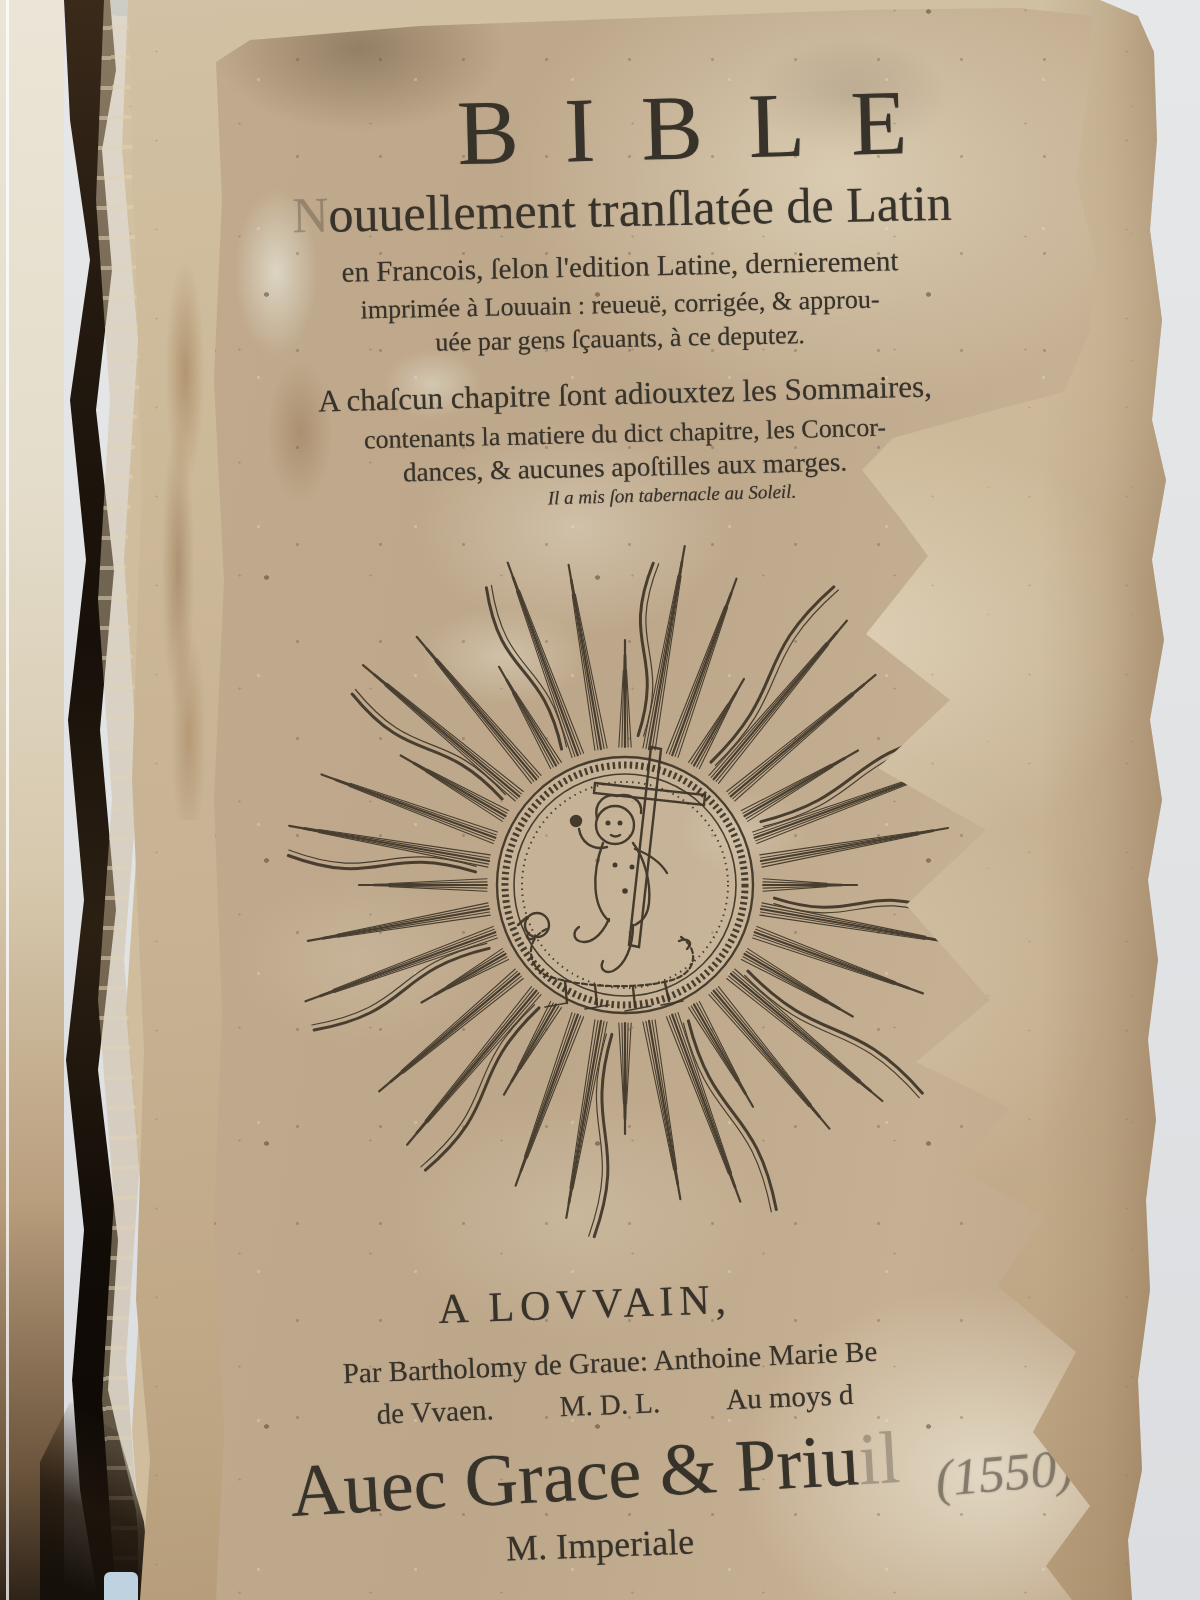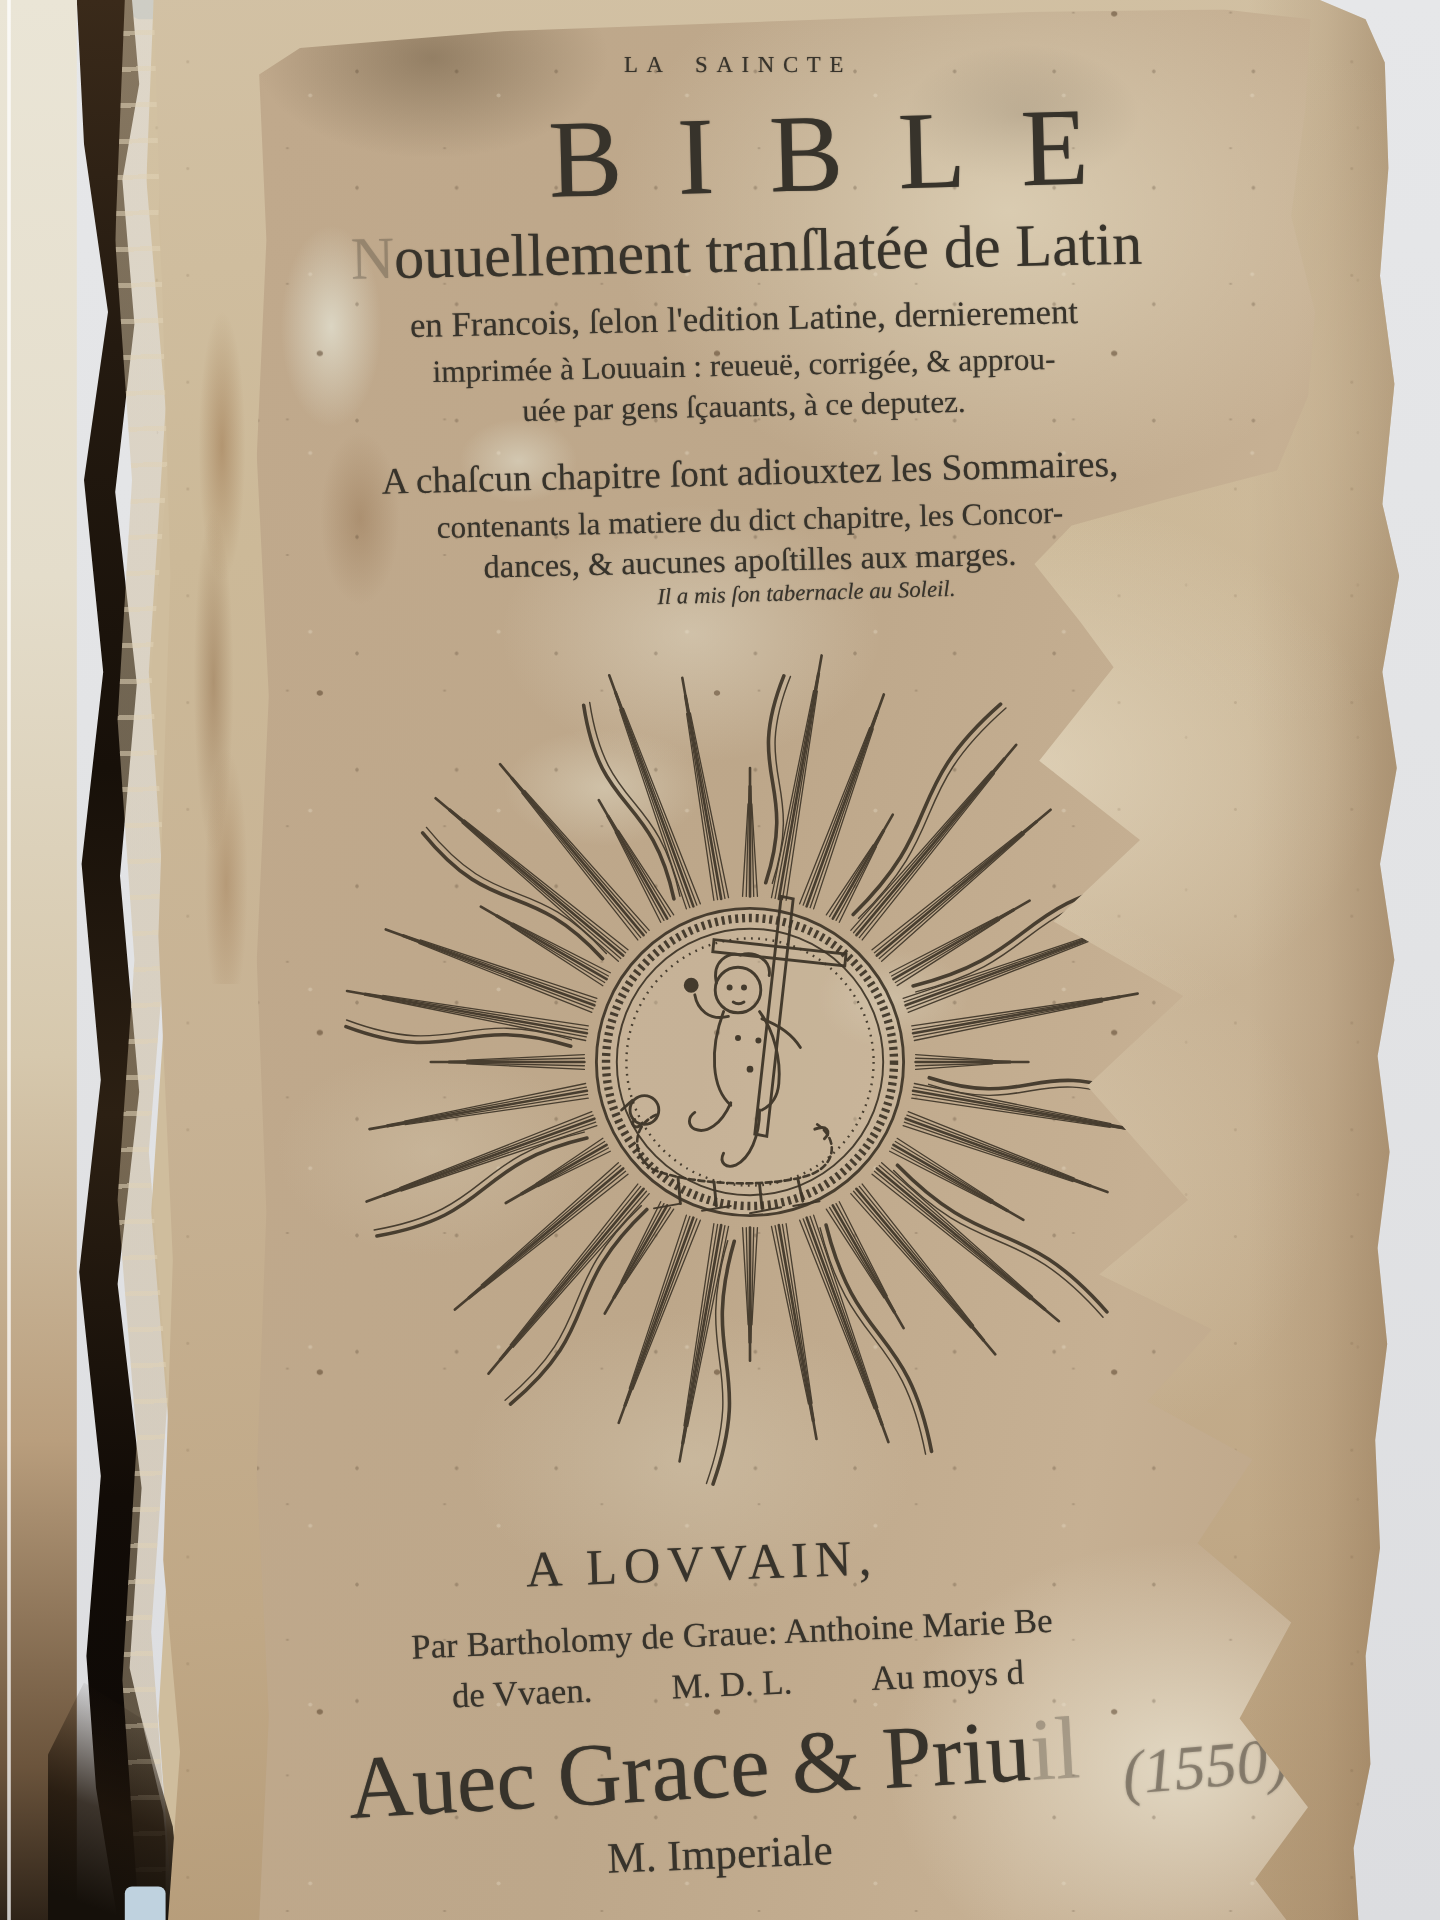--- a/index.html
+++ b/index.html
@@ -112,21 +112,20 @@
   <div class="abs dark-corner-bl"></div>
   <div class="abs blue-sliver-bottom"></div>
 
   <div class="abs page"></div>
   <div class="abs page-speckle"></div>
   <div class="abs glue-streak"></div>
 
   <div class="abs leaf">
     <div class="leaf-speckle"></div>
 
-    <div class="abs ink series">LA SAINCTE</div>
     <div class="abs ink bible">BIBLE</div>
     <div class="abs ink subtitle"><span class="faded">N</span><span>ouuellement tranſlatée de Latin</span></div>
 
     <div class="abs ink ed1">en Francois, ſelon l'edition Latine, dernierement</div>
     <div class="abs ink ed2">imprimée à Louuain : reueuë, corrigée, &amp; approu-</div>
     <div class="abs ink ed3">uée par gens ſçauants, à ce deputez.</div>
 
     <div class="abs ink sm1">A chaſcun chapitre ſont adiouxtez les Sommaires,</div>
     <div class="abs ink sm2">contenants la matiere du dict chapitre, les Concor-</div>
     <div class="abs ink sm3">dances, &amp; aucunes apoſtilles aux marges.</div>

